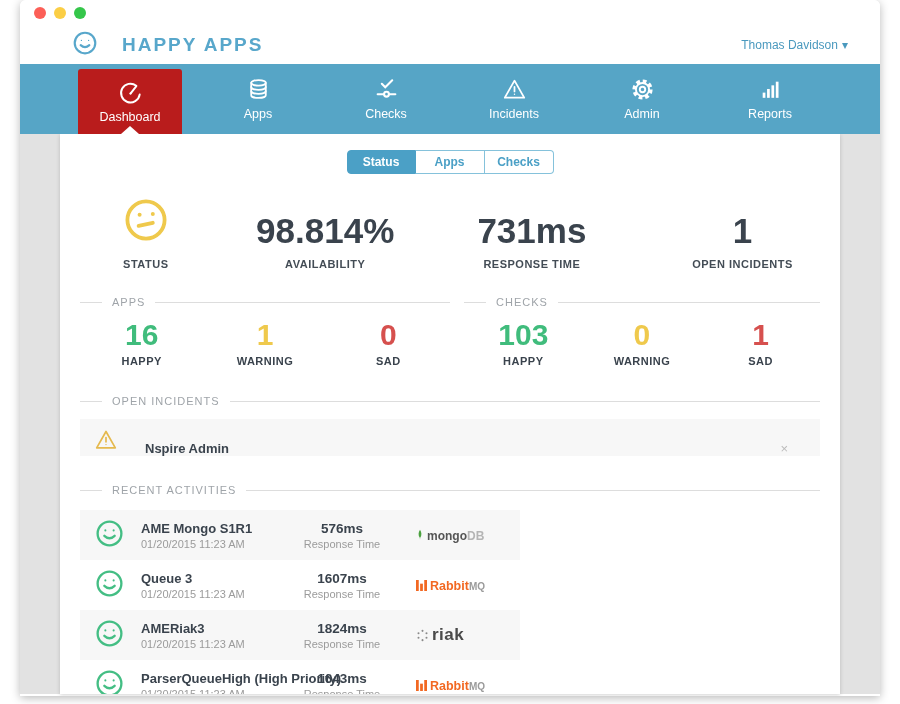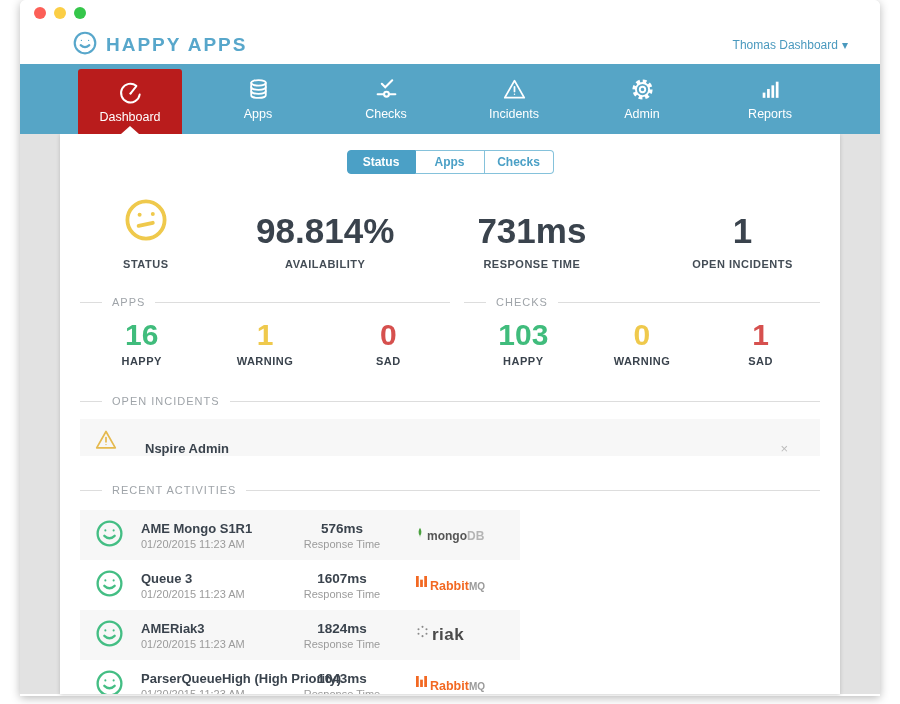--- a/index.html
+++ b/index.html
@@ -11,21 +11,21 @@
   }
   
   .titlebar { height:26px; display:flex; align-items:center; padding-left:14px; gap:8px; background:#fff; }
   .dot { width:12px; height:12px; border-radius:50%; }
   .dot.red { background:#FC5F57; }
   .dot.yellow { background:#FBCE45; }
   .dot.green { background:#35C64A; }
   
   .brandbar { height:38px; display:flex; align-items:center; justify-content:space-between; padding:0 32px 0 52px; background:#fff; }
   .brand { display:flex; align-items:center; gap:8px; }
-  .brand-text { font-size:19px; font-weight:bold; letter-spacing:2px; color:#58A7CB; }
+  .brand-text { font-size:19px; font-weight:bold; letter-spacing:2px; color:#58A7CB;margin-left:16px; }
   .user-menu { font-size:12px; color:#4A99BE; cursor:pointer; display:flex; align-items:center; gap:4px; }
   
   .nav { position:relative; height:70px; background:#56A5C6; display:flex; align-items:stretch; padding:0 58px; justify-content:space-between; }
   .nav-item { position:relative; width:104px; display:flex; flex-direction:column; align-items:center; justify-content:center; gap:5px; color:#fff; cursor:pointer; }
   .nav-item .lbl { font-size:12.5px; }
   .nav-item.active { background:#b91c1c; margin-top:5px; border-radius:3px 3px 0 0; }
   .nav-item.active::after {
     content:""; position:absolute; bottom:0; left:50%; margin-left:-9px;
     border-left:9px solid transparent; border-right:9px solid transparent; border-bottom:8px solid #fff;
   }
@@ -67,21 +67,21 @@
   
   .activities { margin-top:14px; padding-left:20px; width:460px; }
   .act-row { display:flex; align-items:center; height:50px; padding:0 10px 0 14px; gap:16px; background:#fff; }
   .act-row.alt { background:#F7F7F7; }
   .act-main { flex:1; min-width:0; }
   .act-name { font-size:13px; font-weight:bold; color:#3A434D; white-space:nowrap; }
   .act-date { font-size:11px; color:#9B9B9B; margin-top:2px; }
   .act-resp { width:96px; text-align:center; }
   .act-resp .val { font-size:13.5px; font-weight:bold; color:#3A434D; }
   .act-resp .sub { font-size:11px; color:#9B9B9B; margin-top:2px; }
-  .act-logo { width:104px; display:flex; align-items:flex-start; gap:3px; padding-left:10px; }
+  .act-logo { width:104px; display:flex; align-items:center; gap:3px; padding-left:10px; }
   .logo-mongo-txt1 { font-size:12px; font-weight:bold; color:#555; }
   .logo-mongo-txt2 { font-size:12px; font-weight:bold; color:#B5B5B5; font-style:normal; }
   .logo-rabbit-txt1 { font-size:12.5px; font-weight:bold; color:#F26822; }
   .logo-rabbit-txt2 { font-size:10px; font-weight:bold; color:#9B9B9B; font-style:normal; }
   .logo-riak-txt { font-size:17px; font-weight:bold; color:#4A4A4A; letter-spacing:.5px; }
 </style>
 </head>
 <body>
 
 <div class="window">
@@ -98,21 +98,21 @@
         <svg width="26" height="26" viewBox="0 0 24 24" fill="none" stroke="#58A7CB" stroke-width="2" stroke-linecap="round">
           <circle cx="12" cy="12" r="9.5"></circle>
           <circle cx="8.7" cy="9.6" r="0.6" fill="#58A7CB" stroke="none"></circle>
           <circle cx="15.3" cy="9.6" r="0.6" fill="#58A7CB" stroke="none"></circle>
           <path d="M8 14 q4 3.6 8 0"></path>
         </svg>
       </span>
       <span class="brand-text">HAPPY APPS</span>
     </div>
     <div class="user-menu">
-      <span>Thomas Dashboard</span>
+      <span>Thomas Davidson</span>
       <span>▾</span>
     </div>
   </div>
 
   <div class="nav">
     <div class="nav-item active">
       <span>
         <svg width="25" height="25" viewBox="0 0 24 24" fill="none" stroke="#fff" stroke-width="1.9" stroke-linecap="round">
           <path d="M17.5 5.5 A9 9 0 1 0 20.8 14"></path>
           <line x1="12" y1="13" x2="17.6" y2="5.9"></line>

